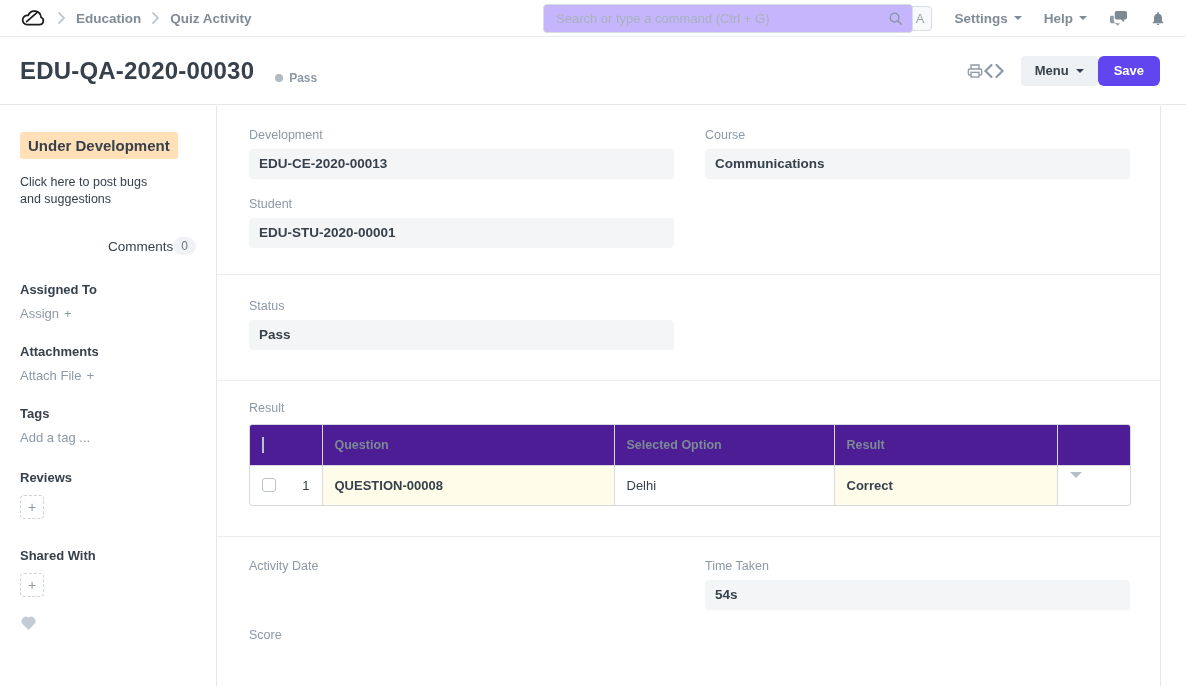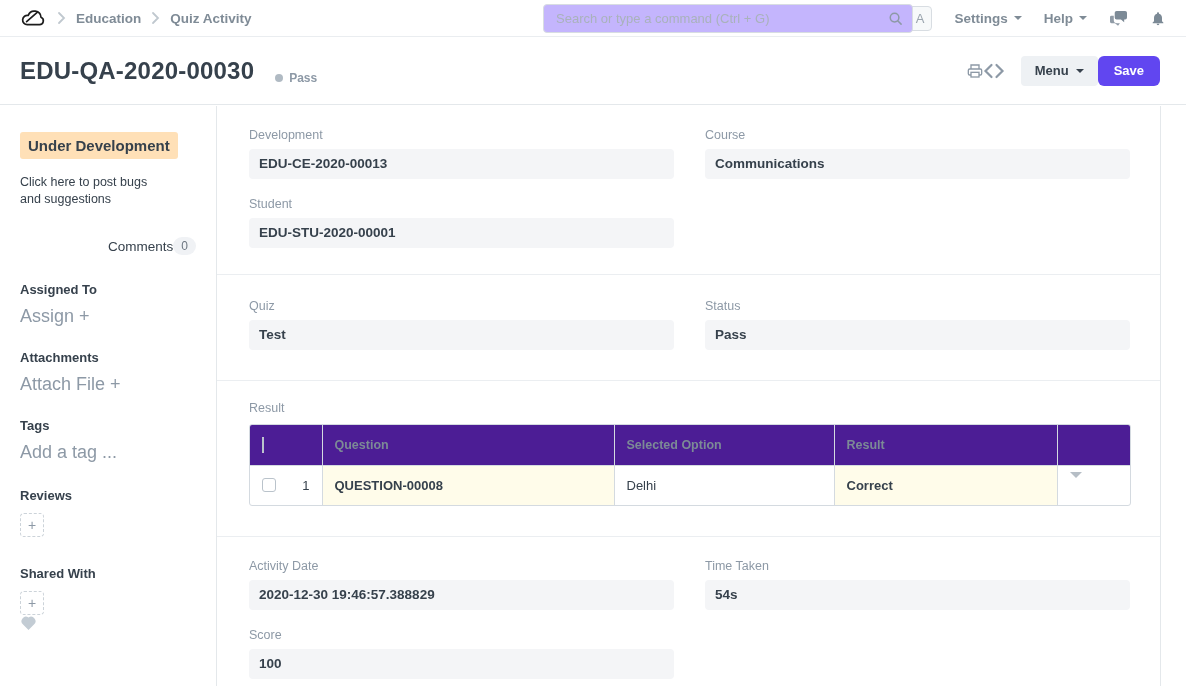--- a/index.html
+++ b/index.html
@@ -48,21 +48,21 @@
 
   
   .sidebar { position: absolute; left: 0; top: 106px; width: 216px; bottom: 0; padding: 26px 20px 0 20px; }
   .sb-badge { display: inline-block; background: #ffe0b7; color: #36414c; font-size: 15px;
     font-weight: 700; padding: 5px 8px; border-radius: 3px; cursor: pointer; }
   .sb-note { margin-top: 15px; font-size: 12.5px; color: #36414c; line-height: 17px; width: 150px; cursor: pointer; }
   .sb-comments { margin-top: 29px; display: flex; align-items: center; justify-content: flex-end; cursor: pointer; }
   .sb-comments .lbl { font-size: 13.5px; color: #36414c; }
   .sb-pill { background: #f0f2f5; color: #6c7680; font-size: 12px; padding: 2px 8px; border-radius: 10px; }
   .sb-h { font-size: 13px; font-weight: 700; color: #36414c; }
-  .sb-action { font-size: 18px; color: #8d99a6; margin-top: 9px; cursor: pointer; display: flex; align-items: center; gap: 5px; }
+  .sb-action { font-size: 13px; color: #8d99a6; margin-top: 9px; cursor: pointer; display: flex; align-items: center; gap: 5px; }
   .sb-sec { margin-top: 23px; }
   .plus-box { margin-top: 10px; width: 24px; height: 24px; border: 1px dashed #ccd3d9; border-radius: 4px;
     color: #8d99a6; font-size: 14px; display: flex; align-items: center; justify-content: center; cursor: pointer; }
   .sb-heart { position: absolute; left: 20px; top: 509px; color: #c3ccd4; cursor: pointer; }
 
   
   .main { position: absolute; left: 216px; top: 106px; width: 945px; bottom: 0;
     border-left: 1px solid #e4e8eb; border-right: 1px solid #e4e8eb; overflow: hidden; background: #fff; }
   .sec { border-bottom: 1px solid #ebeef1; }
   .sec-1 { padding: 22px 30px 26px 32px; }
@@ -255,24 +255,20 @@
         <div class="field">
           <div class="flabel">Student</div>
           <div class="fctrl">EDU-STU-2020-00001</div>
         </div>
         <div></div>
       </div>
     </section>
 
     <section class="sec sec-2">
       <div class="fgrid">
-        <div class="field">
-          <div class="flabel">Quiz</div>
-          <div class="fctrl">Test</div>
-        </div>
         <div class="field">
           <div class="flabel">Status</div>
           <div class="fctrl">Pass</div>
         </div>
       </div>
     </section>
 
     <section class="sec sec-3">
       <div class="sec-label">Result</div>
       <div class="grid-wrap">
@@ -308,28 +304,26 @@
             </tr>
           </tbody>
         </table>
       </div>
     </section>
 
     <section class="sec sec-4">
       <div class="fgrid">
         <div class="field">
           <div class="flabel">Activity Date</div>
-          <div class="fctrl">2020-12-30 19:46:57.388829</div>
         </div>
         <div class="field">
           <div class="flabel">Time Taken</div>
           <div class="fctrl">54s</div>
         </div>
         <div class="field">
           <div class="flabel">Score</div>
-          <div class="fctrl">100</div>
         </div>
         <div></div>
       </div>
     </section>
 
   </main>
 </div>
 
 </body></html>

